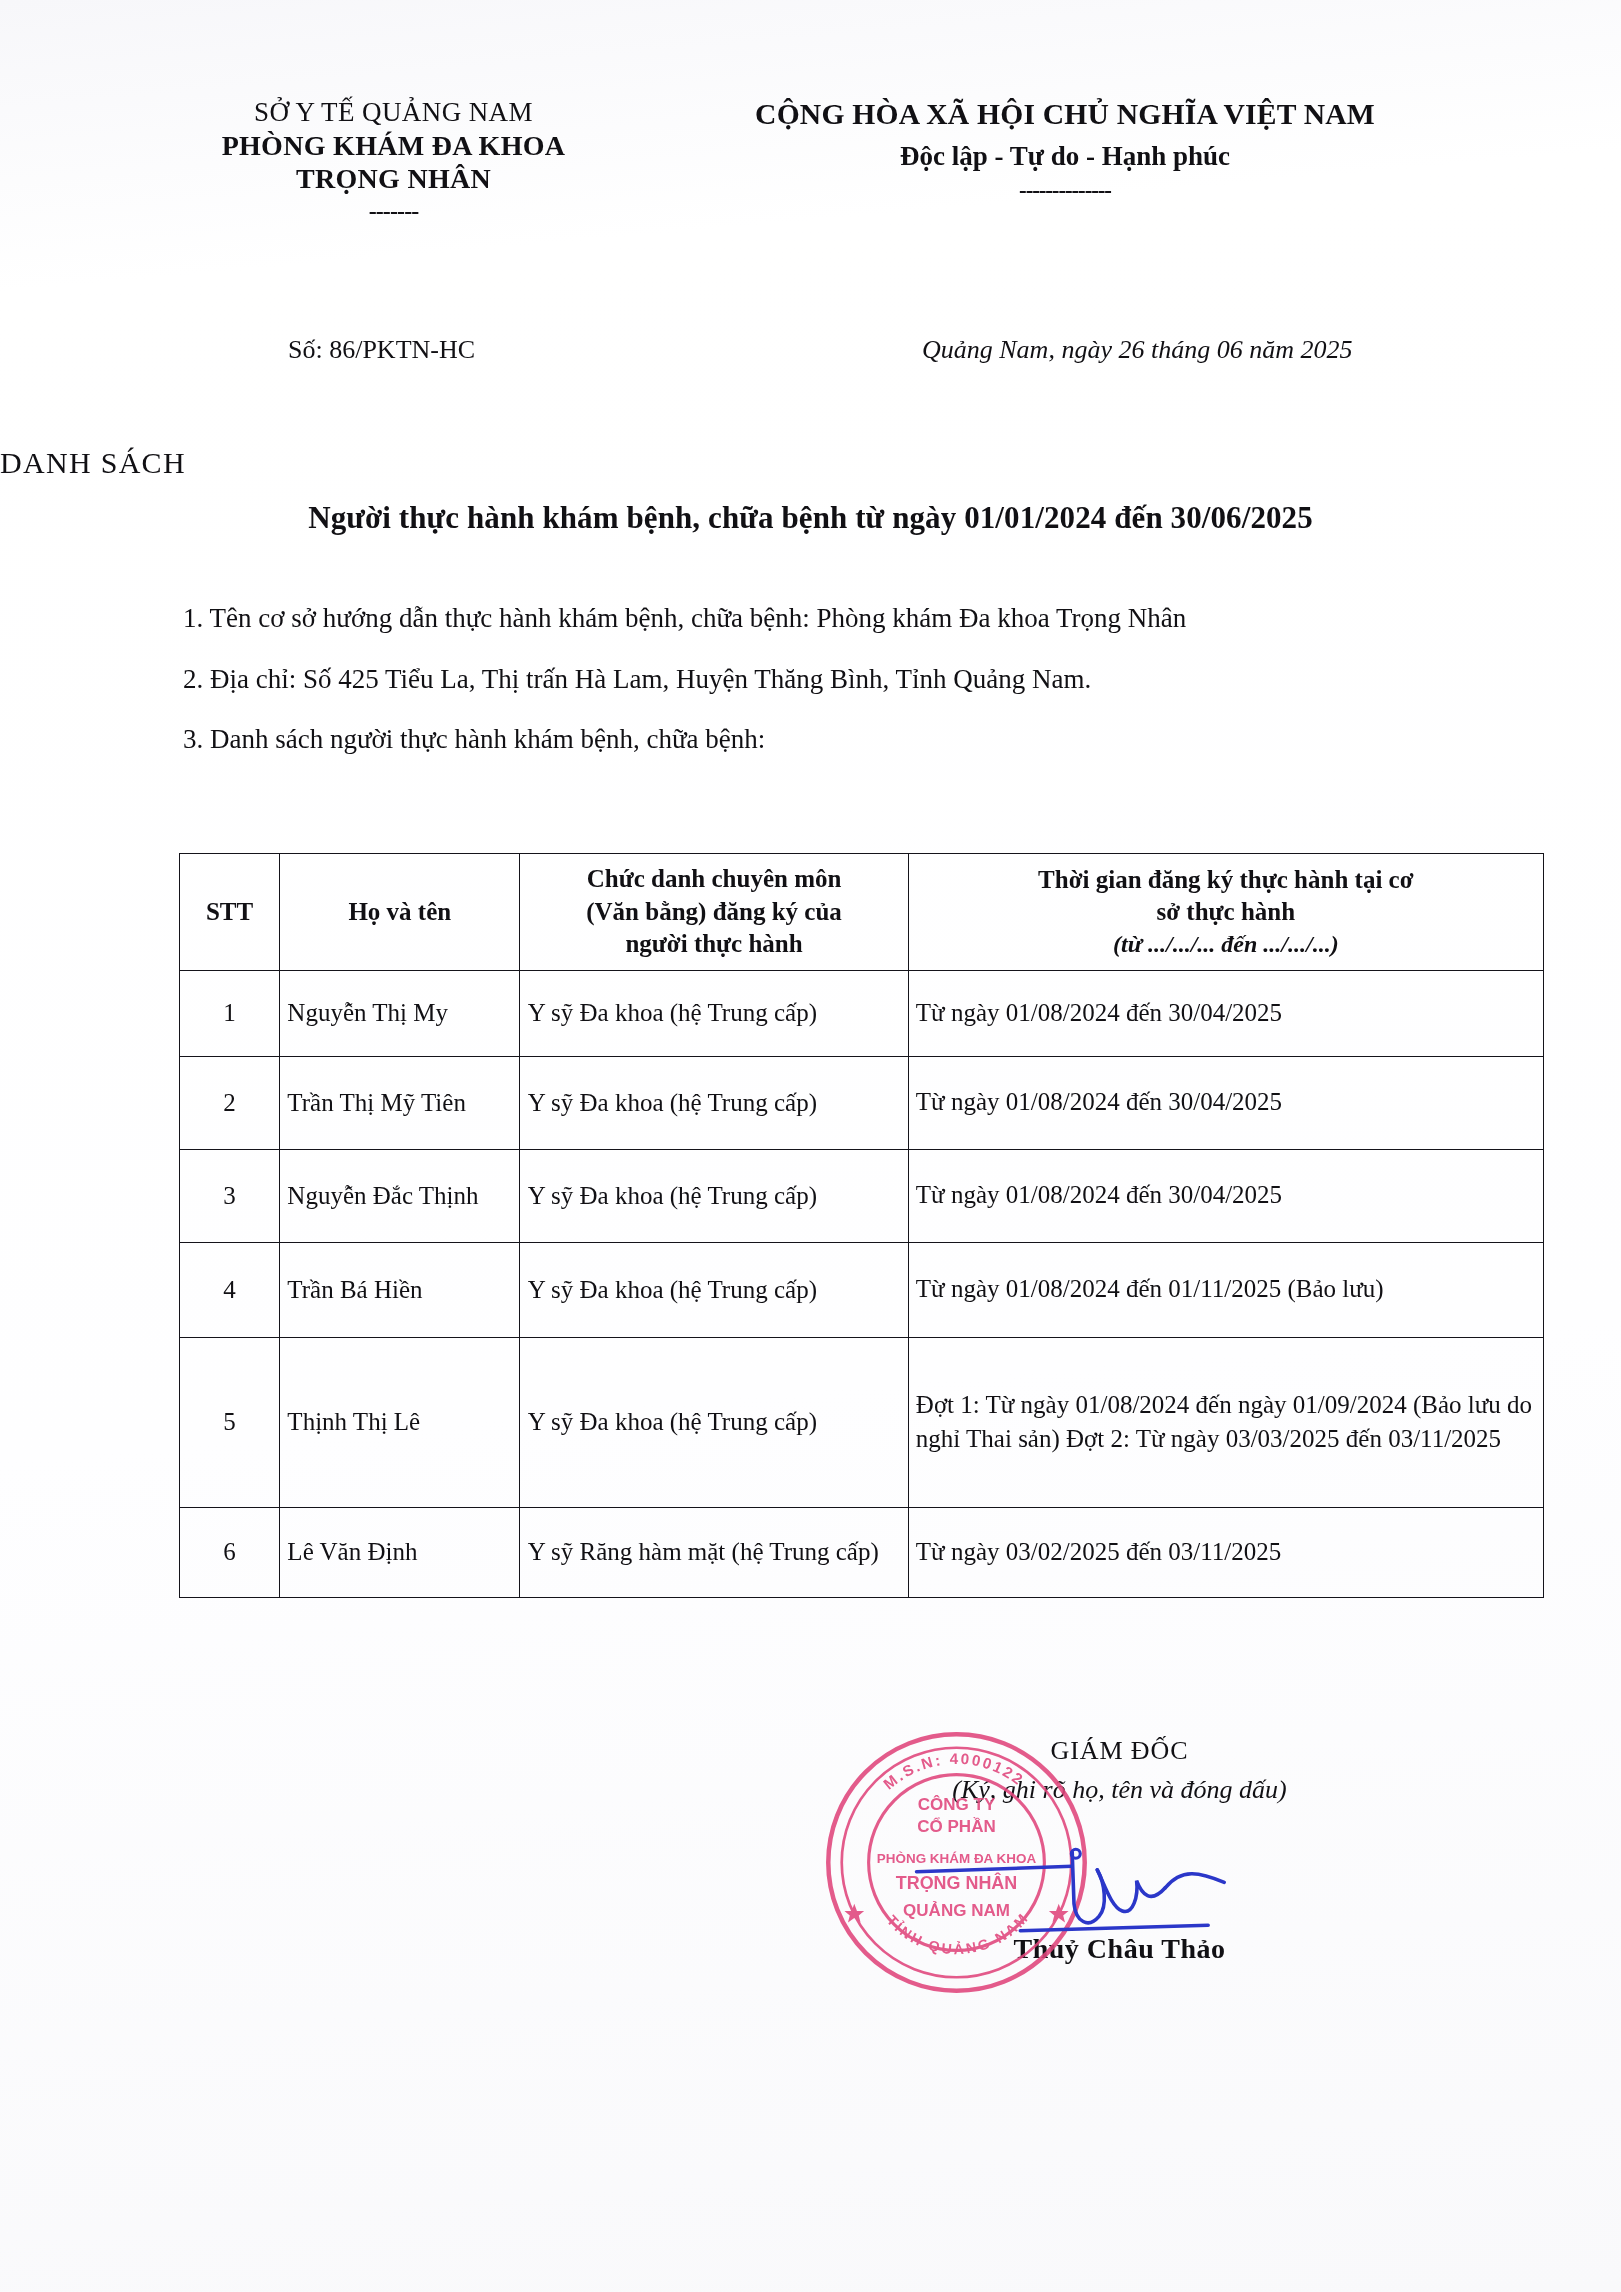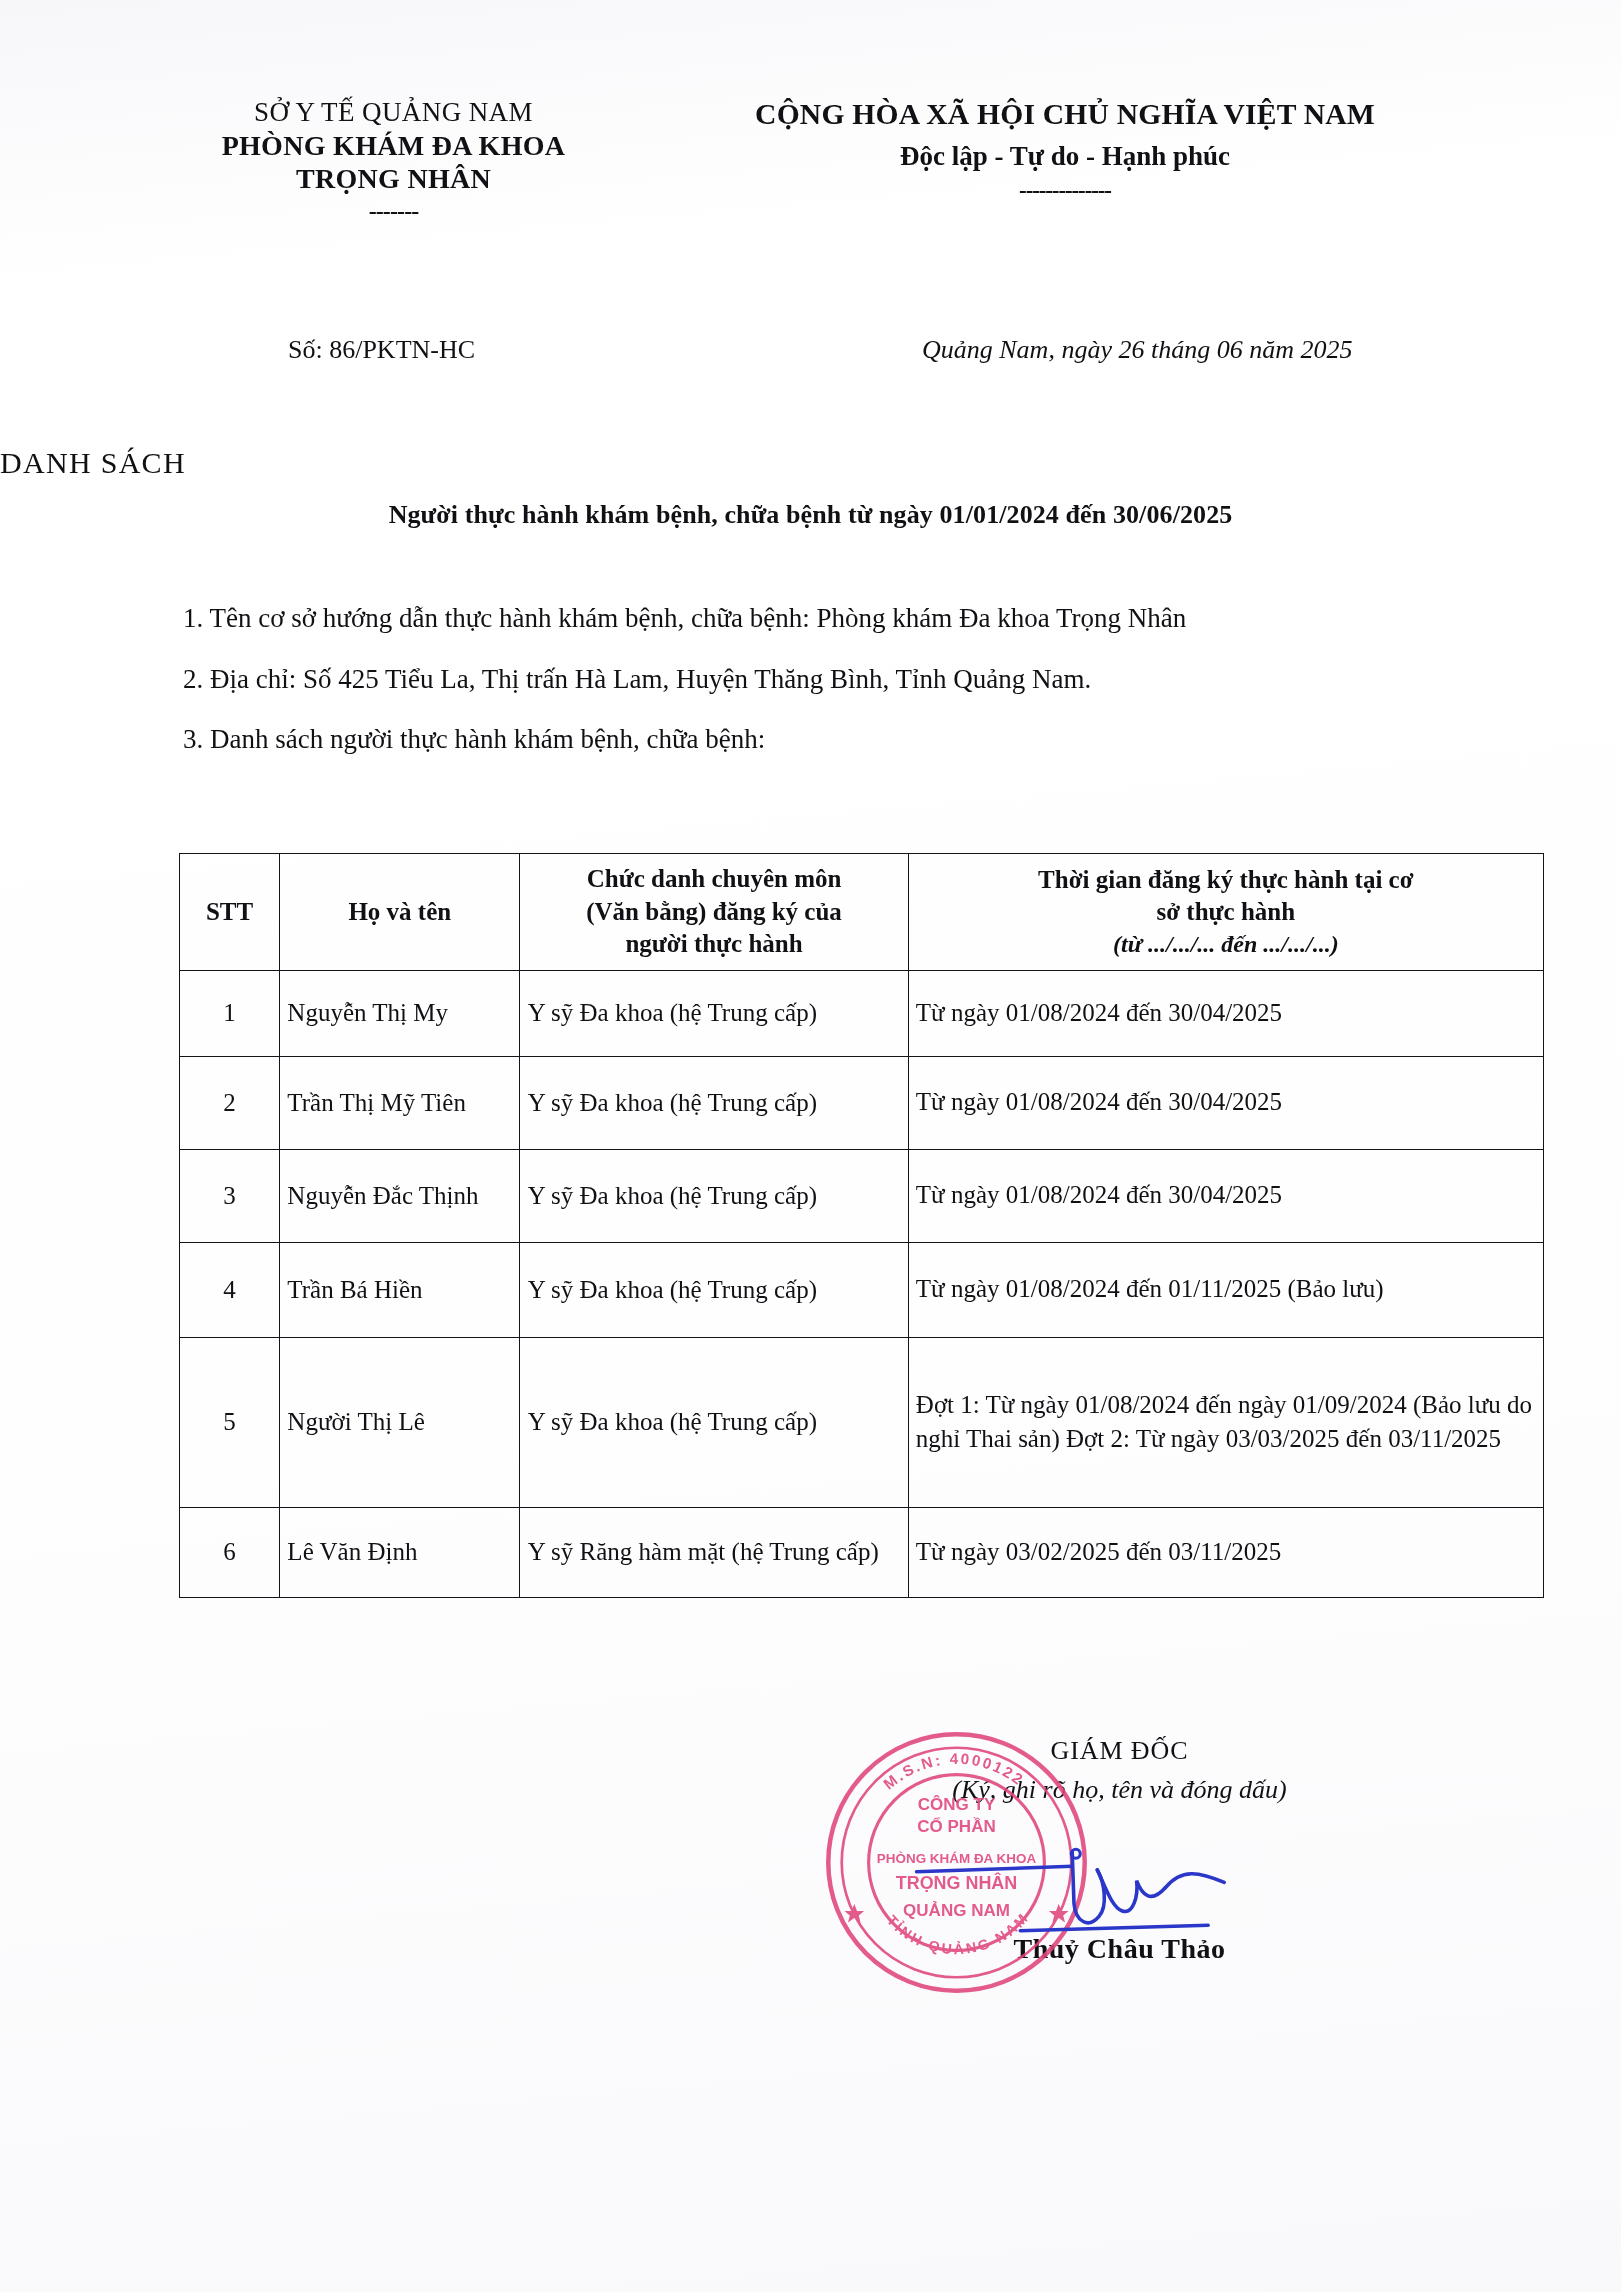--- a/index.html
+++ b/index.html
@@ -121,21 +121,21 @@
     font-size: 30px;
     font-weight: normal;
     letter-spacing: 1.3px;
   }
   .title-sub {
     position: absolute;
     top: 500px;
     left: 0;
     width: 1621px;
     text-align: center;
-    font-size: 26px;
+    font-size: 31px;
     font-weight: bold;
     letter-spacing: 0.1px;
   }
 
   
   .paras {
     position: absolute;
     top: 598px;
     left: 183px;
     width: 1352px;
@@ -322,21 +322,21 @@
           <td class="cell-time">Từ ngày 01/08/2024 đến 30/04/2025</td>
         </tr>
         <tr style="height:95px">
           <td class="cell-stt">4</td>
           <td class="cell-name">Trần Bá Hiền</td>
           <td class="cell-role">Y sỹ Đa khoa (hệ Trung cấp)</td>
           <td class="cell-time">Từ ngày 01/08/2024 đến 01/11/2025 (Bảo lưu)</td>
         </tr>
         <tr style="height:170px">
           <td class="cell-stt">5</td>
-          <td class="cell-name">Người Thị Lê</td>
+          <td class="cell-name">Thịnh Thị Lê</td>
           <td class="cell-role">Y sỹ Đa khoa (hệ Trung cấp)</td>
           <td class="cell-time">Đợt 1: Từ ngày 01/08/2024 đến ngày 01/09/2024 (Bảo lưu do nghỉ Thai sản) Đợt 2: Từ ngày 03/03/2025 đến 03/11/2025</td>
         </tr>
         <tr style="height:90px">
           <td class="cell-stt">6</td>
           <td class="cell-name">Lê Văn Định</td>
           <td class="cell-role">Y sỹ Răng hàm mặt (hệ Trung cấp)</td>
           <td class="cell-time">Từ ngày 03/02/2025 đến 03/11/2025</td>
         </tr>
       </tbody>

